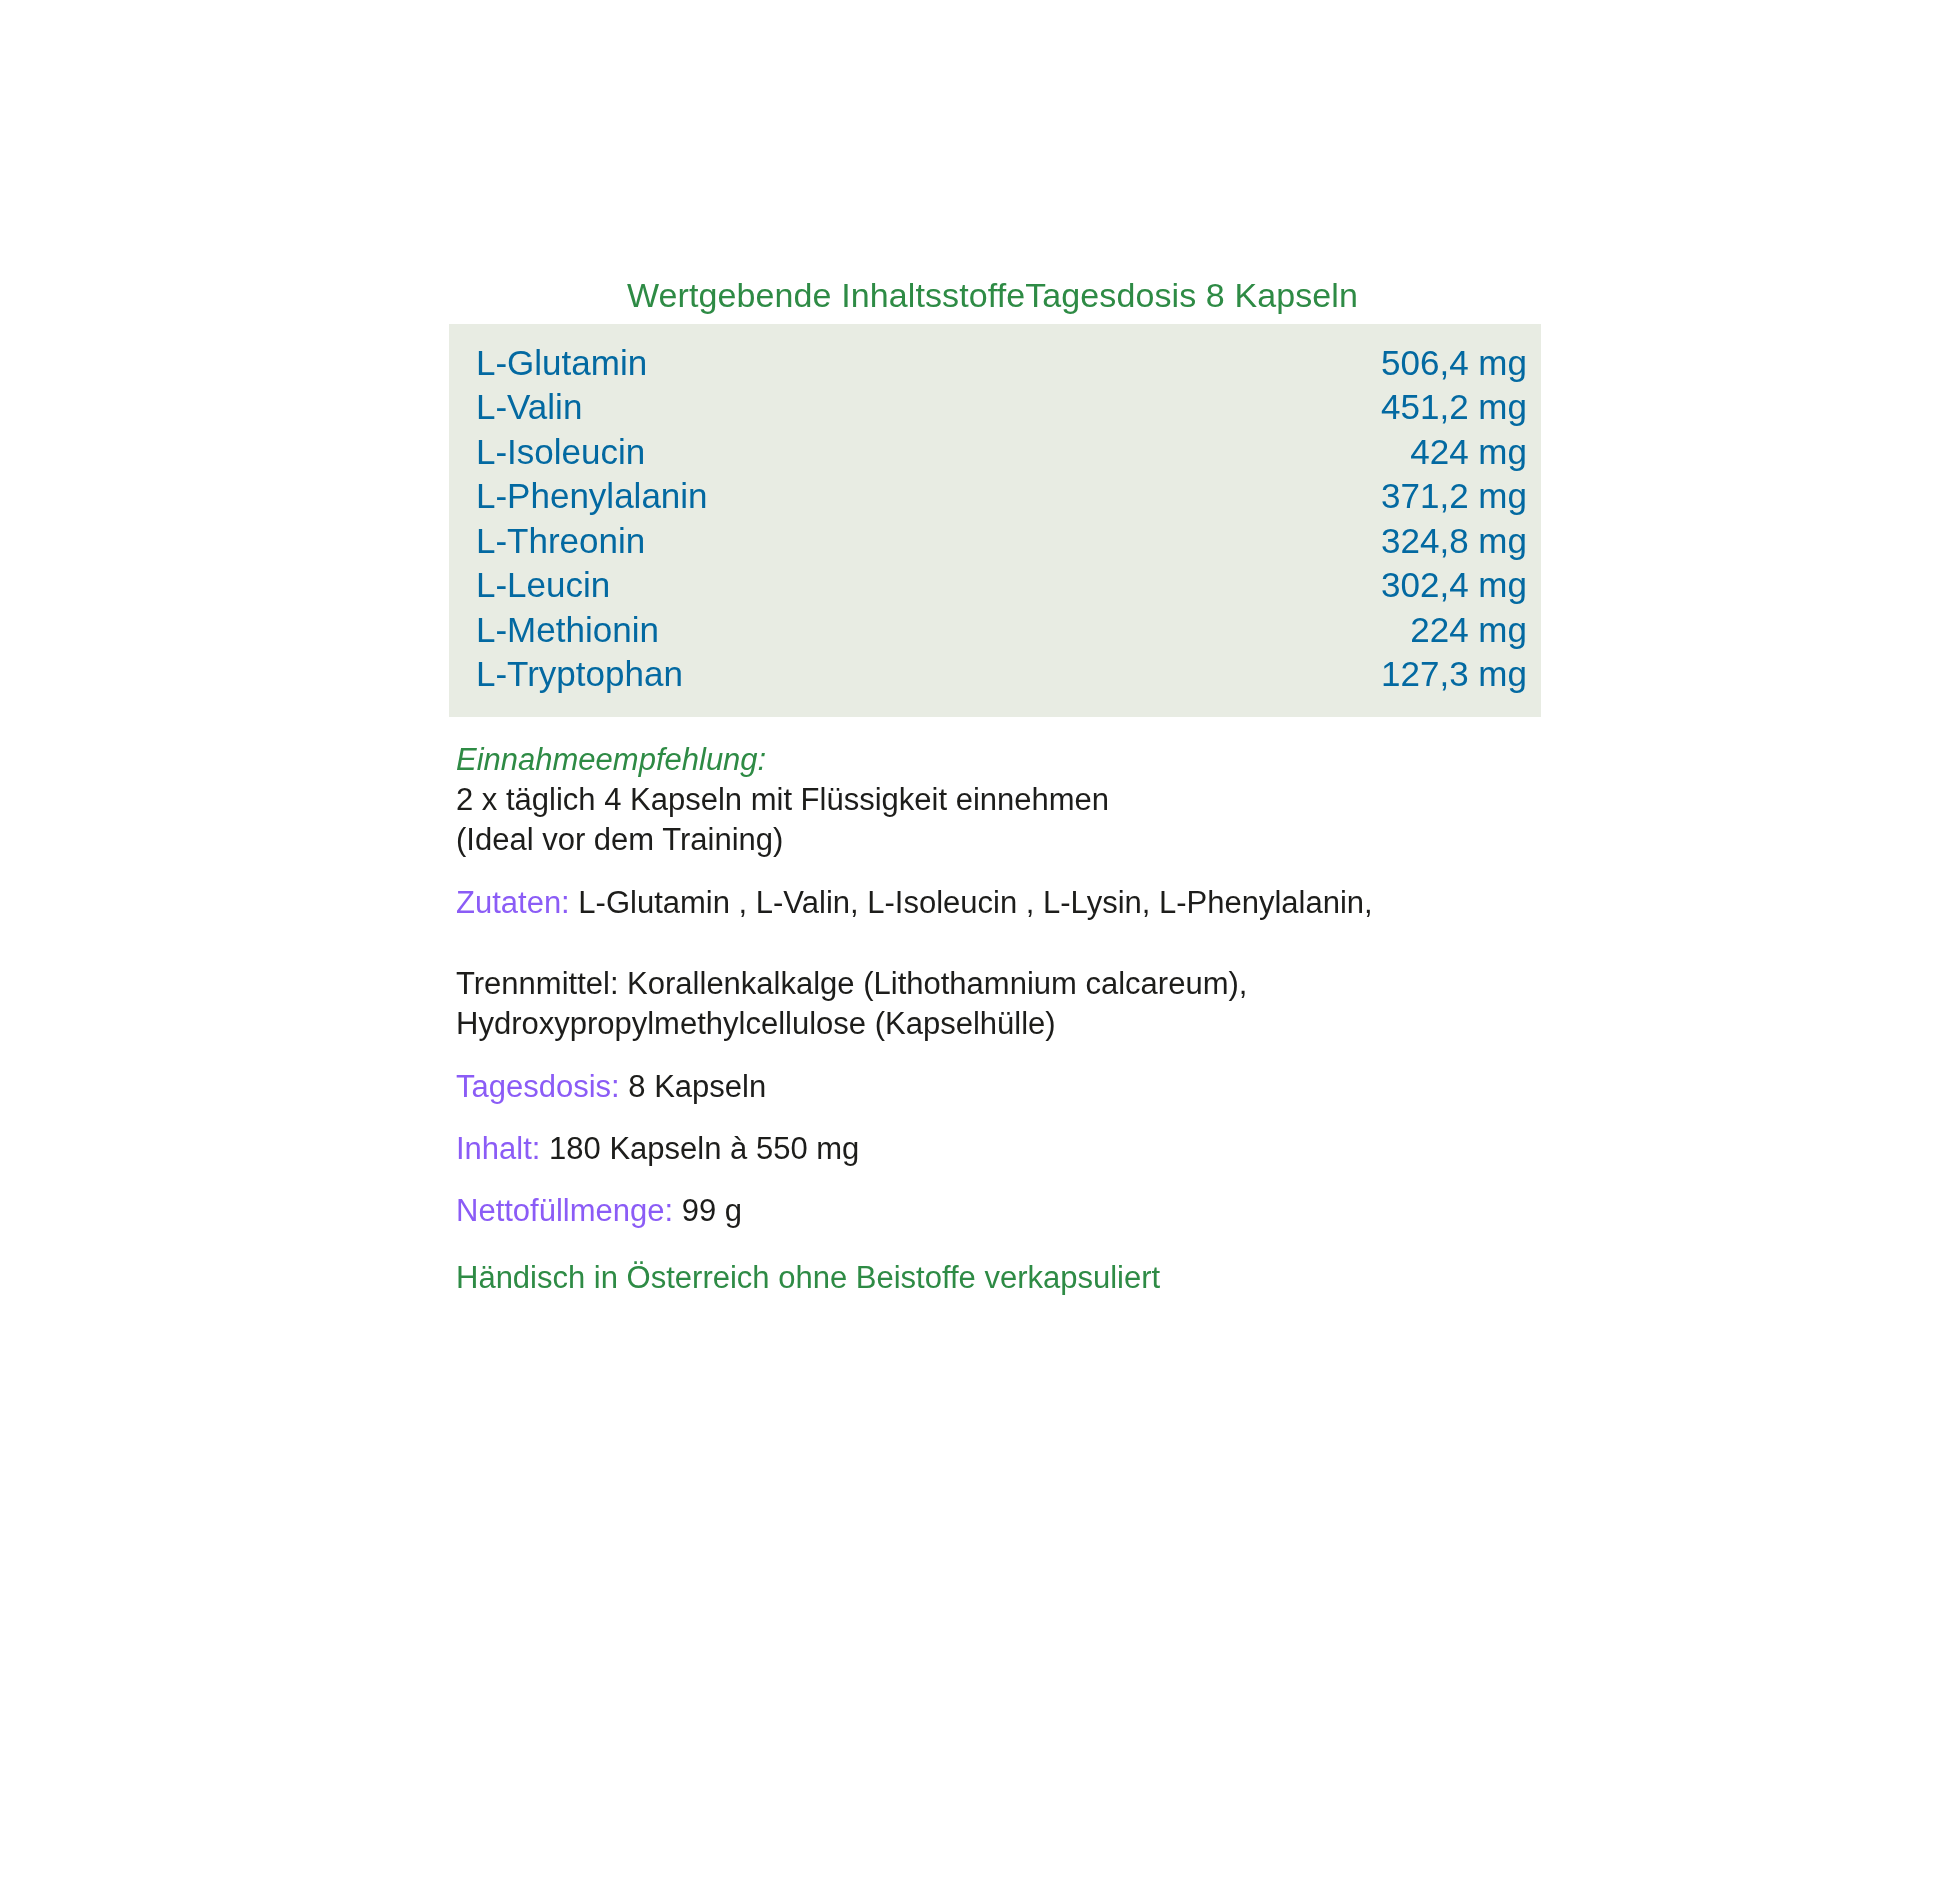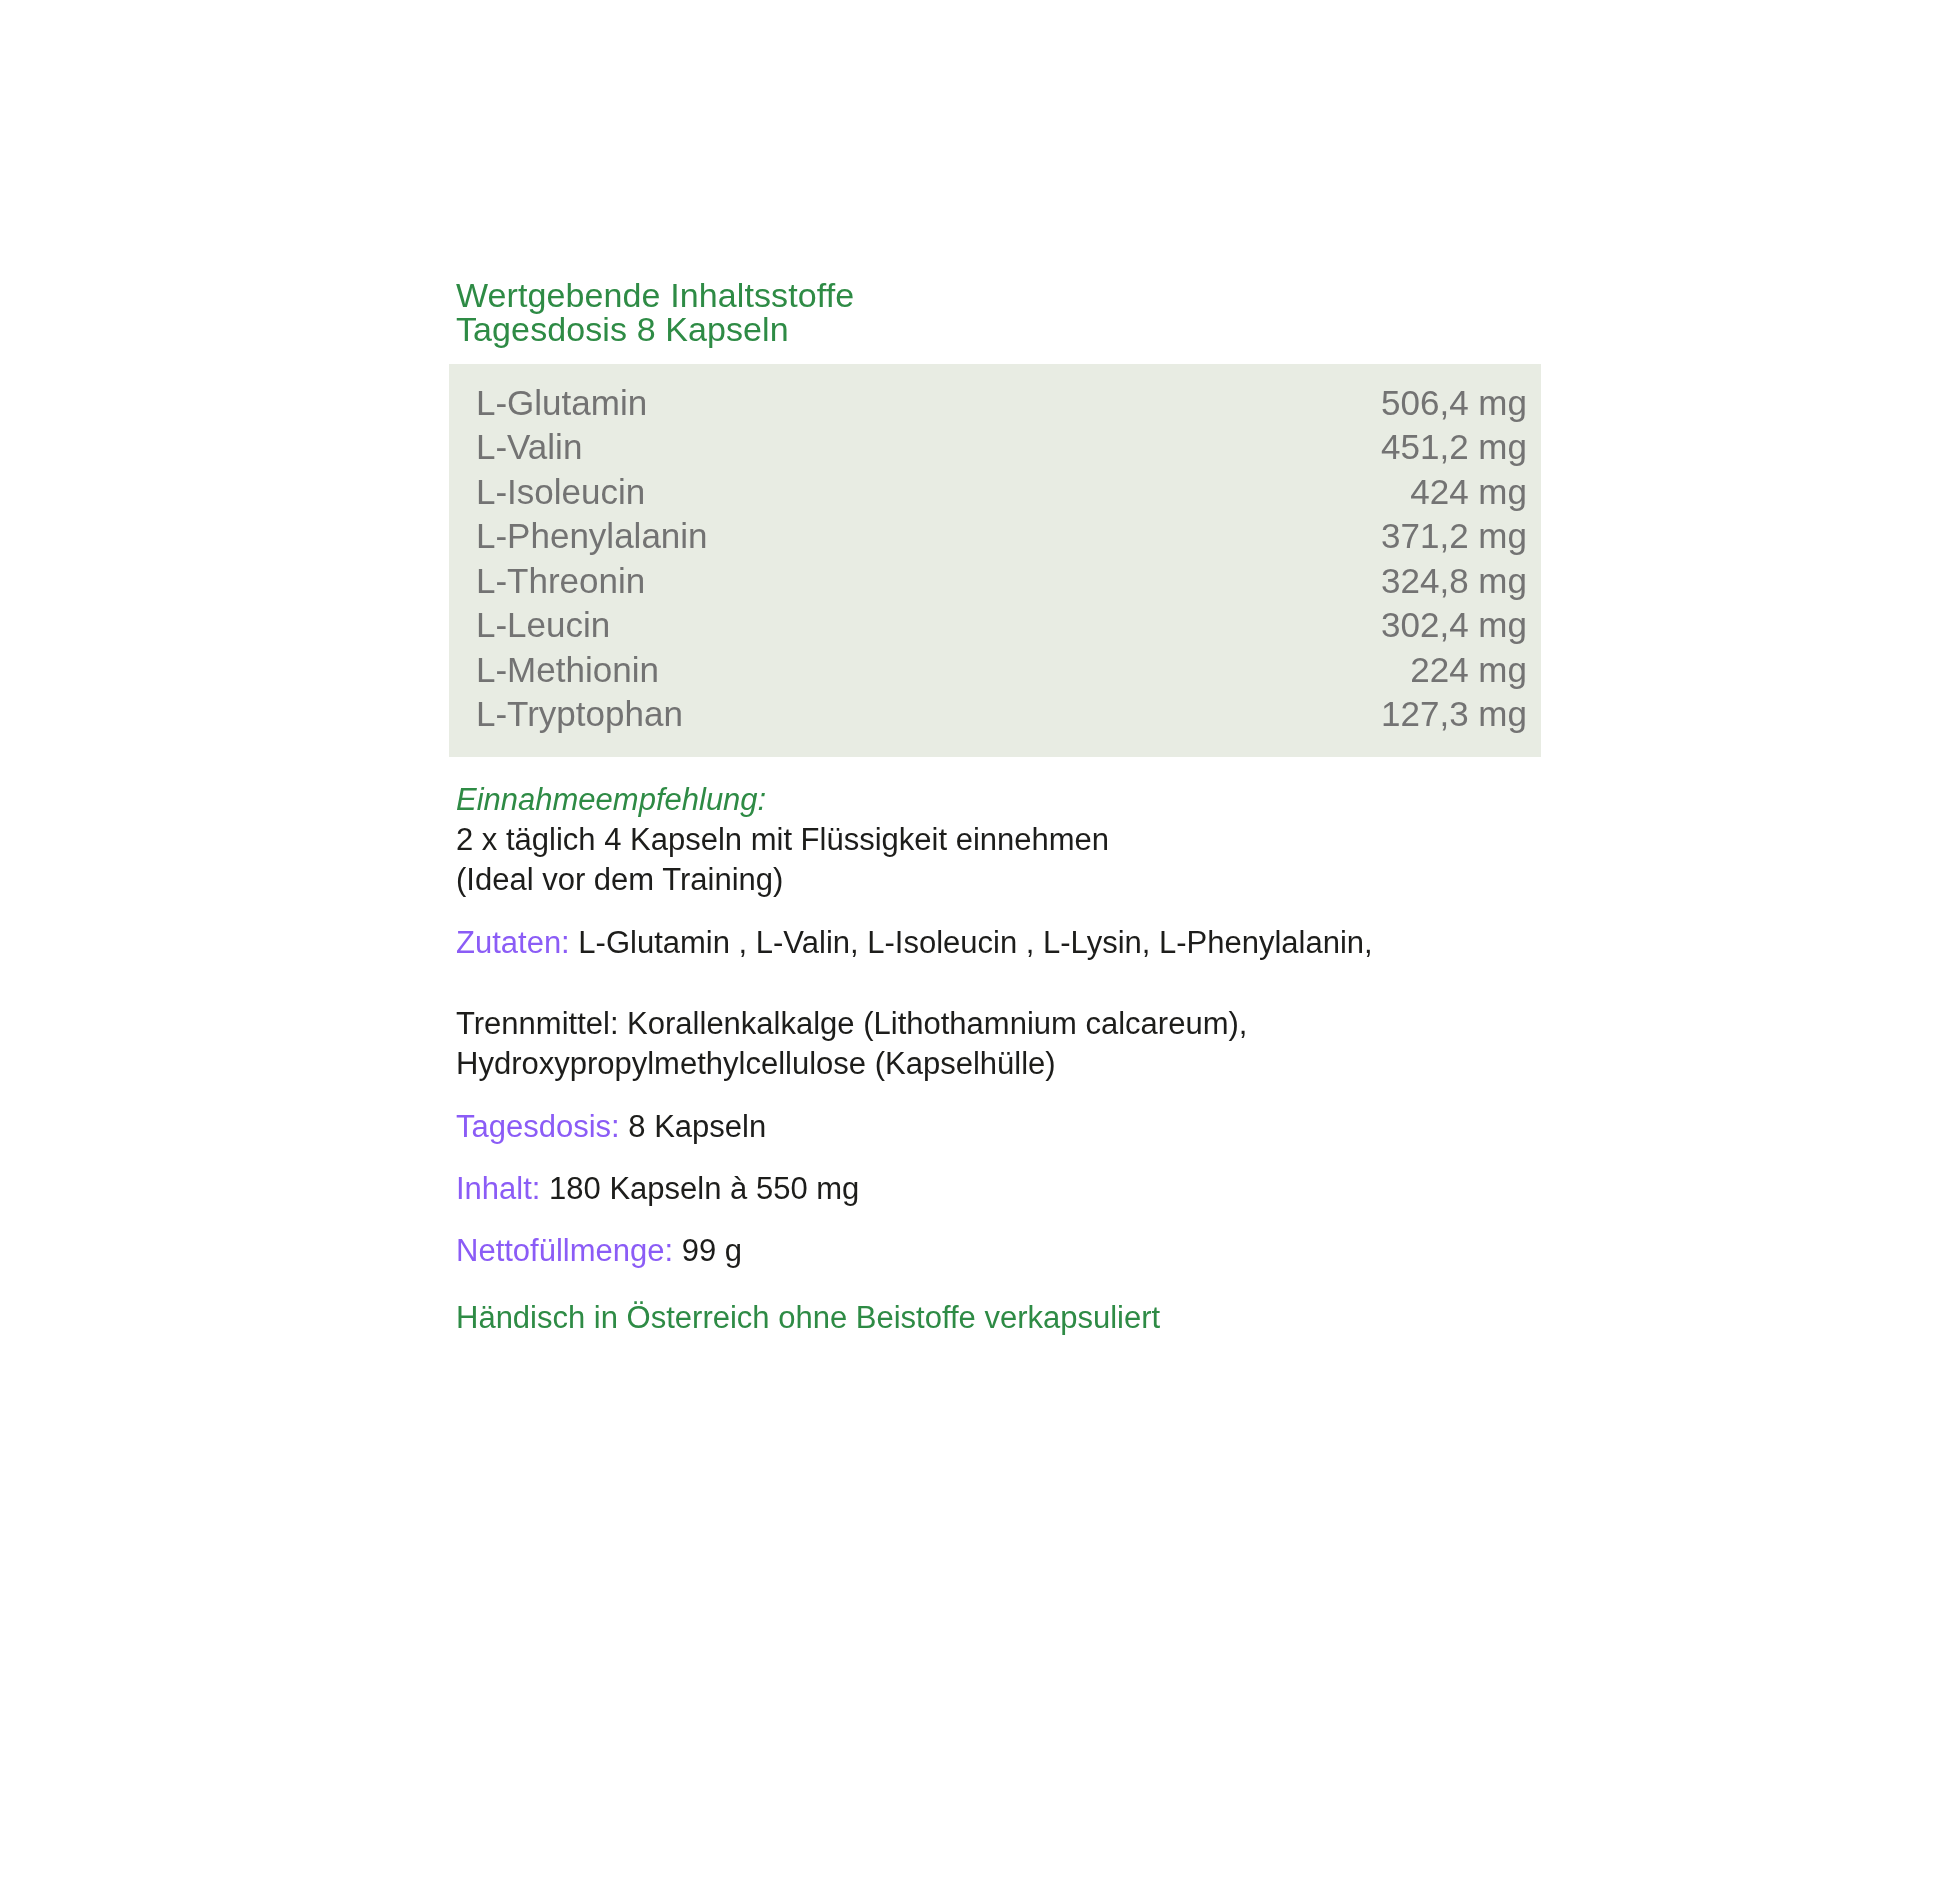--- a/index.html
+++ b/index.html
@@ -32,38 +32,37 @@
 
   
   .table-head {
     display: flex;
     justify-content: center;
     align-items: baseline;
     color: #2e8b45;
     font-size: 34px;
     line-height: 1.0;
     padding: 0 12px 0 7px;
-    margin-bottom: 18px;
+    margin-bottom: 12px;
     letter-spacing: 0.1px;
-    flex-direction: column;
   }
   .table-head .col-right {
     text-align: right;
   }
   .table-body {
     background: #e8ece3;
     padding: 17px 14px 20px 27px;
   }
   .row {
     display: flex;
     justify-content: space-between;
     align-items: flex-start;
     font-size: 35px;
     line-height: 1.27;
-    color: #737373;
+    color: #0369a1;
     white-space: nowrap;
   }
   .row .name { text-align: left; }
   .row .value { text-align: right; }
 
   
   .block {
     margin-top: 23px;
     font-size: 31px;
     line-height: 1.30;

